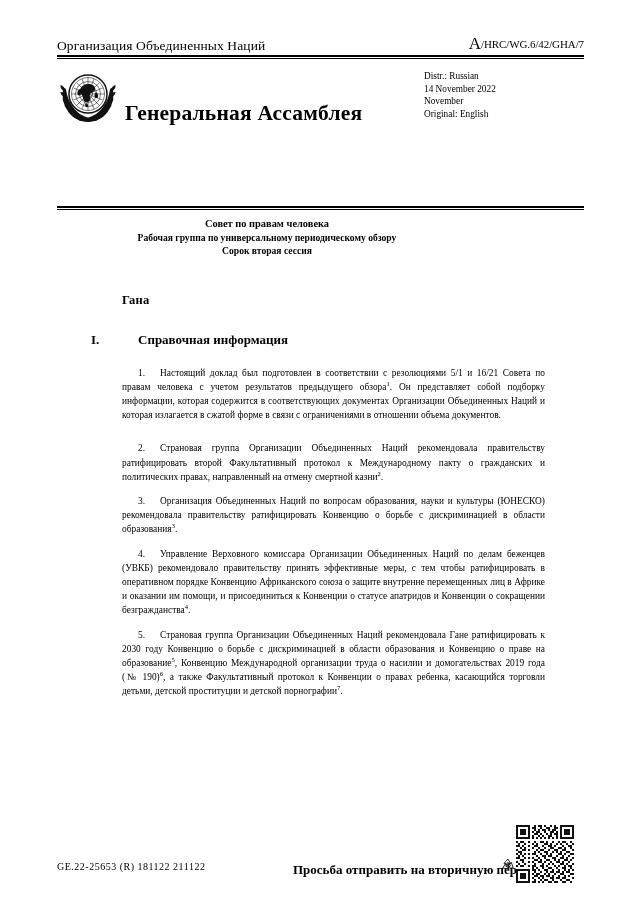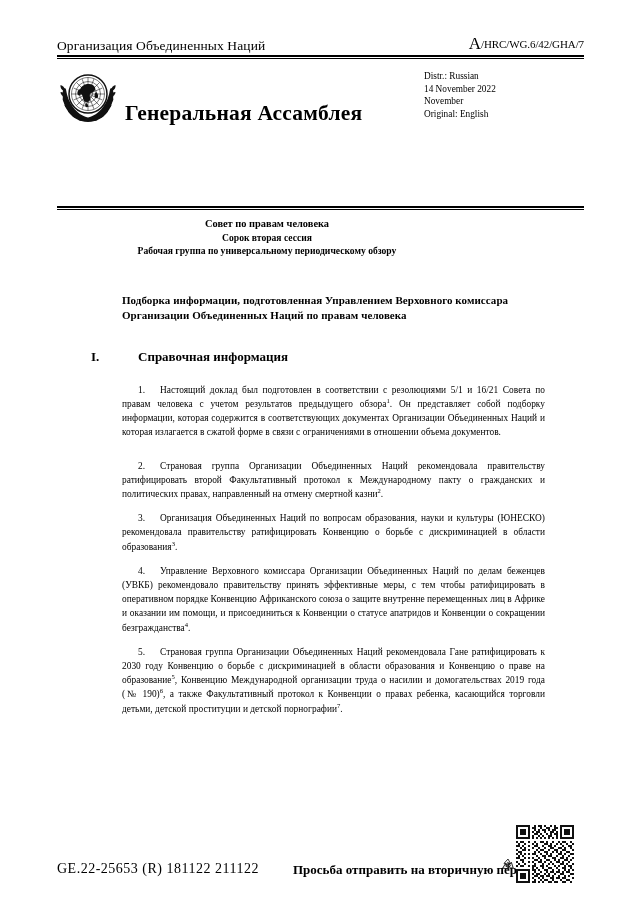--- a/index.html
+++ b/index.html
@@ -190,21 +190,21 @@
     position: absolute;
     left: 57px;
     top: 855px;
     width: 527px;
     height: 40px;
   }
   .ge-code {
     position: absolute;
     left: 0;
     top: 6px;
-    font-size: 14px;
+    font-size: 10px;
     letter-spacing: 0.5px;
     white-space: nowrap;
   }
   .recycle-note {
     position: absolute;
     left: 236px;
     top: 7px;
     font-size: 13px;
     font-weight: bold;
     white-space: nowrap;
@@ -297,28 +297,28 @@
         <div>November</div>
         <div>Original: English</div>
       </div>
     </div>
   </div>
 
   <div class="rule-sep"></div>
 
   <div class="council">
     <div class="council-line b l1">Совет по правам человека</div>
+    <div class="council-line b">Рабочая группа по универсальному периодическому обзору</div>
     <div class="council-line b">Сорок вторая сессия</div>
-    <div class="council-line b">Рабочая группа по универсальному периодическому обзору</div>
   </div>
 
   <div class="body-col">
 
-
-    <div class="doc-title">Подборка информации, подготовленная Управлением Верховного комиссара Организации Объединенных Наций по правам человека</div>
+    <div class="country-title">Гана</div>
+
 
     <div class="section">
       <div class="sec-head">
         <span class="sec-num">I.</span>
         <span class="sec-text">Справочная информация</span>
       </div>
 
       <p class="para"><span class="pnum">1.</span><span>Настоящий доклад был подготовлен в соответствии с резолюциями 5/1 и 16/21 Совета по правам человека с учетом результатов предыдущего обзора</span><sup>1</sup><span>. Он представляет собой подборку информации, которая содержится в соответствующих документах Организации Объединенных Наций и которая излагается в сжатой форме в связи с ограничениями в отношении объема документов.</span></p>
     </div>
 

